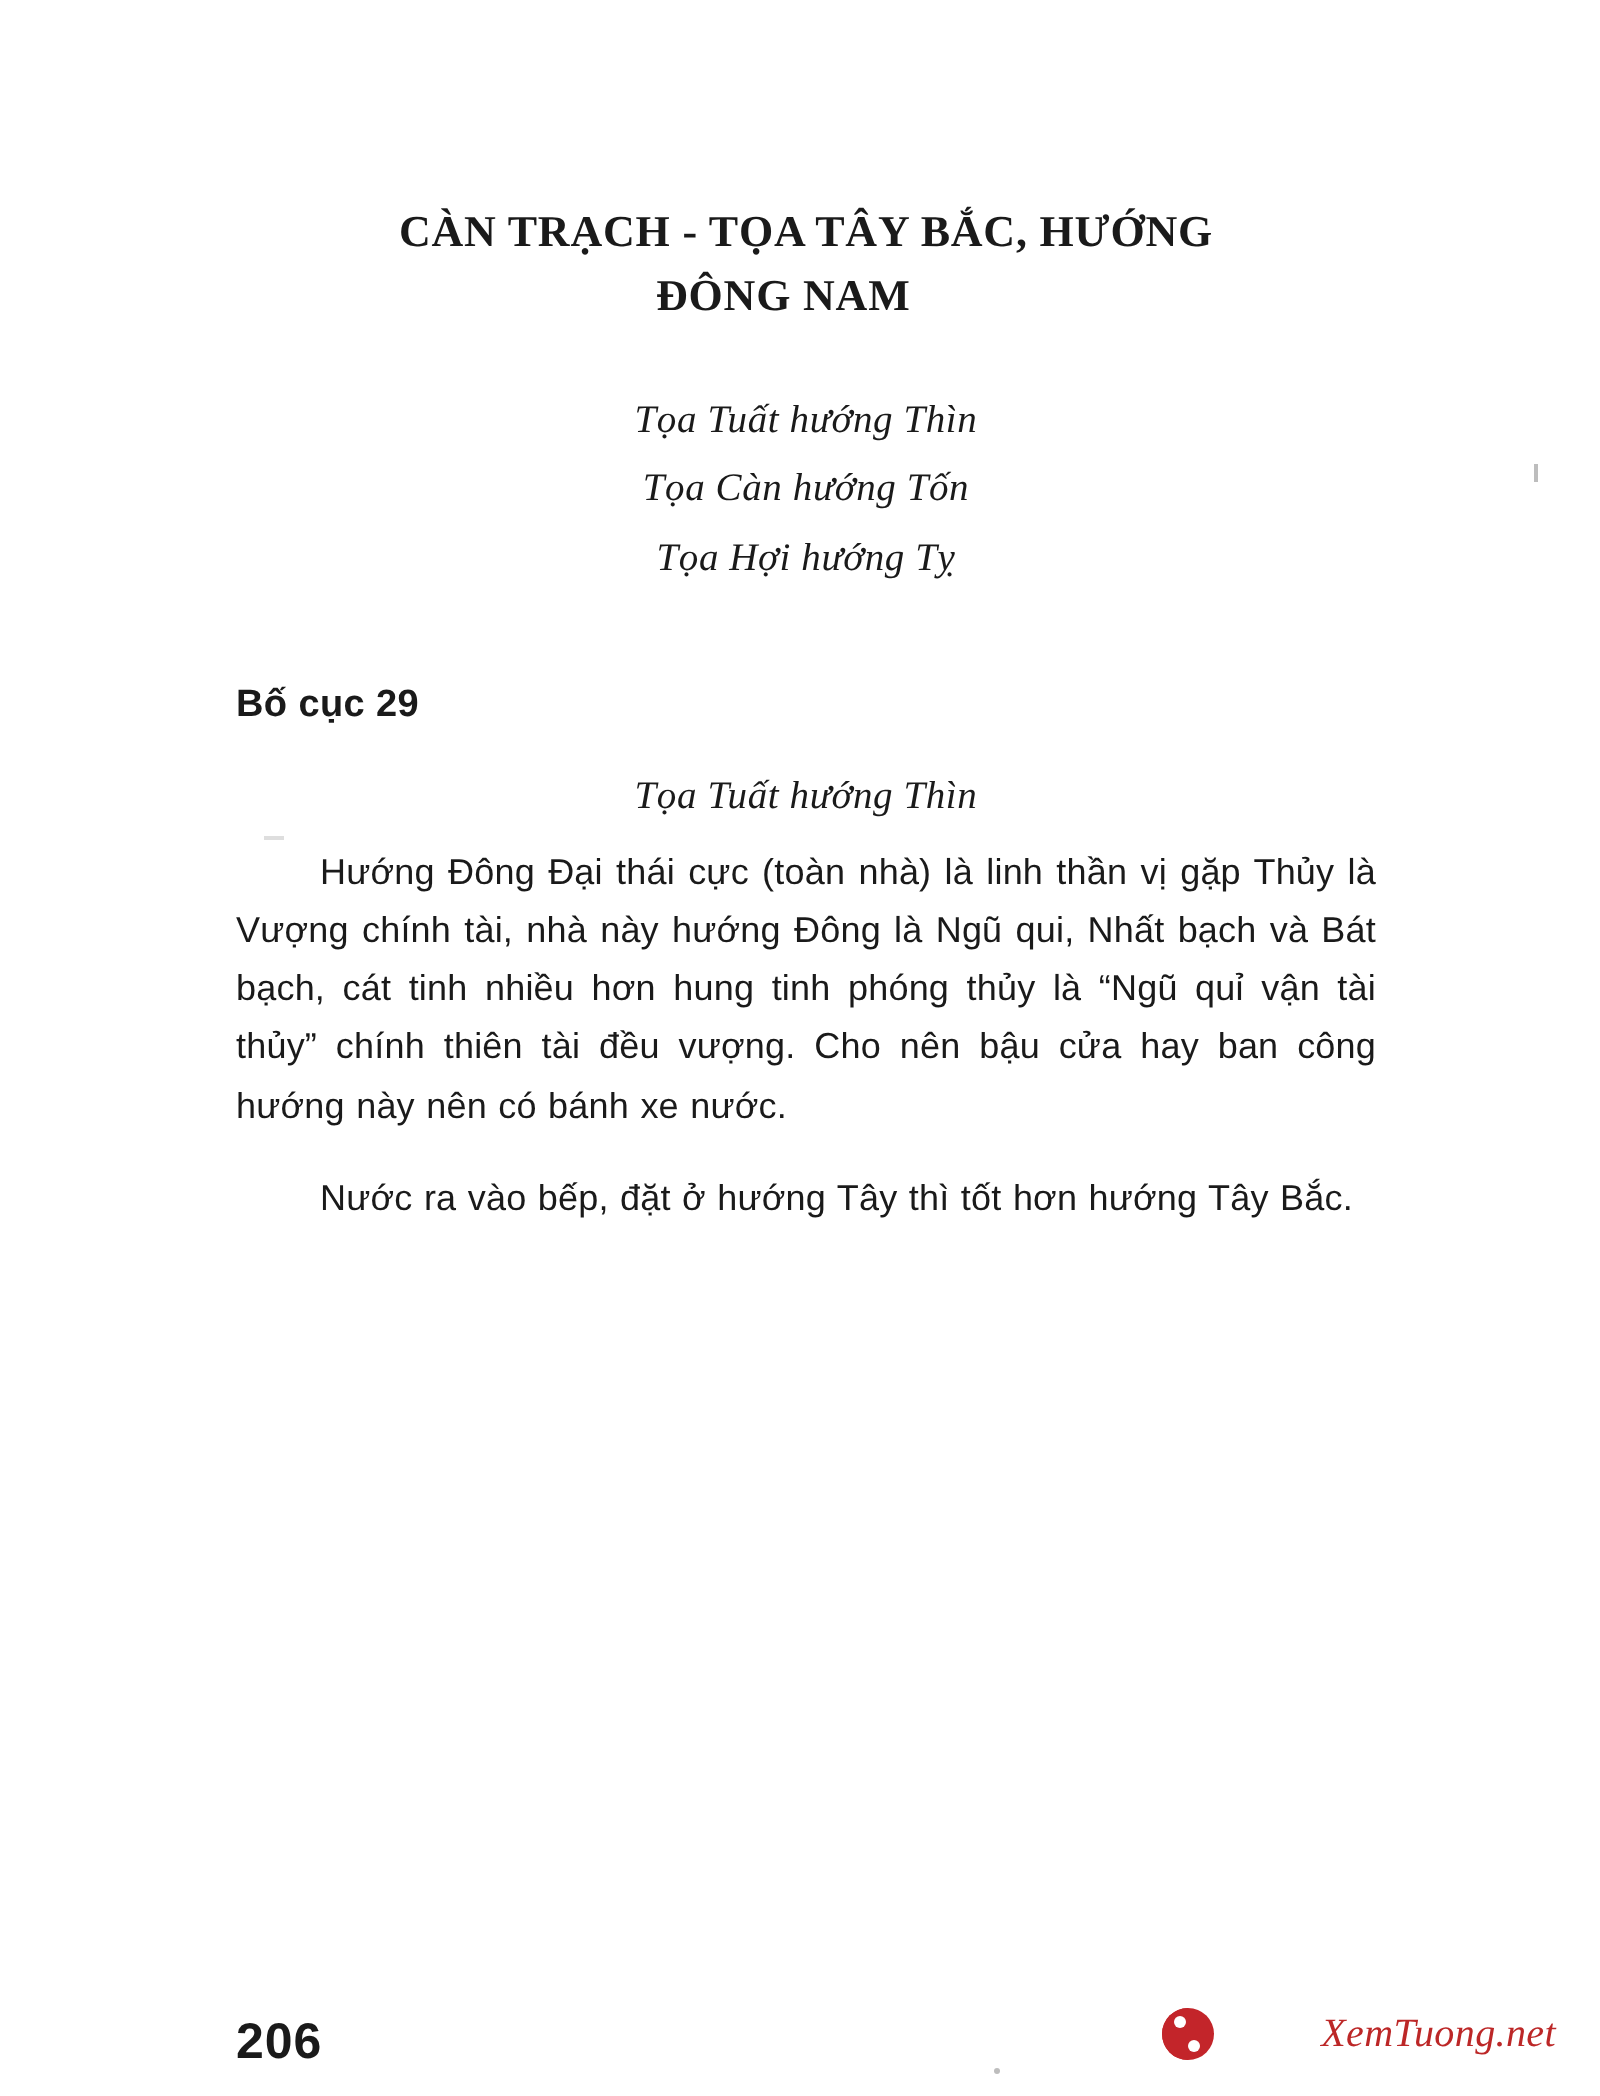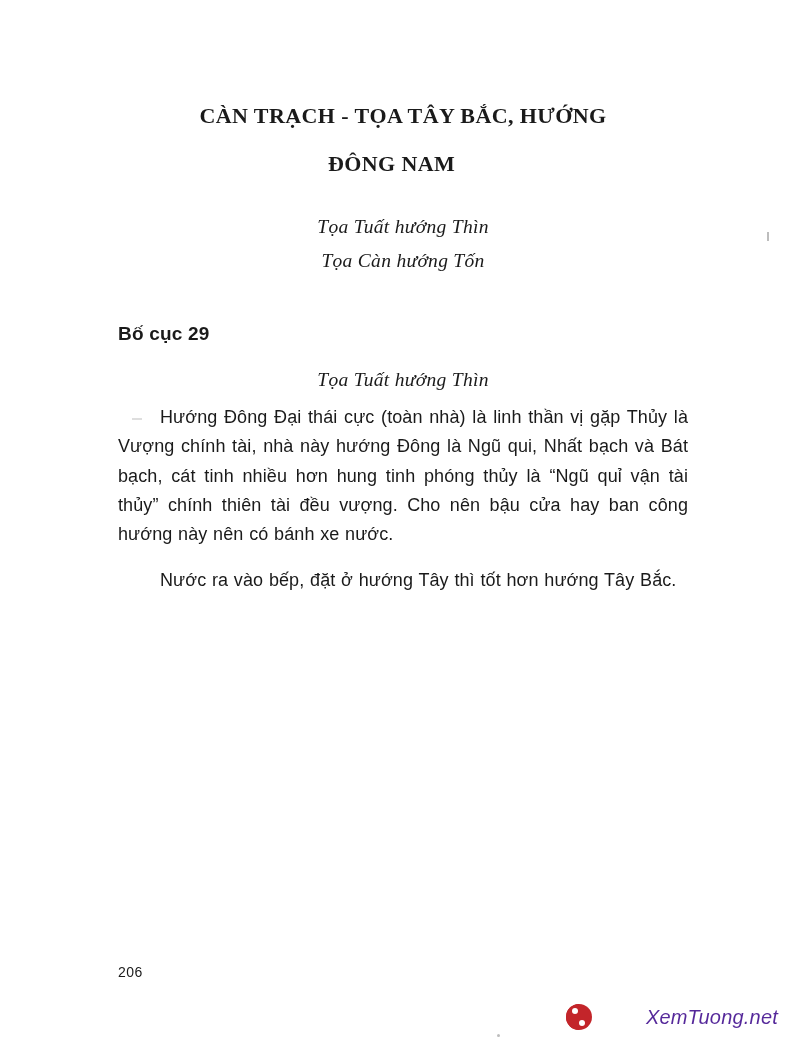--- a/index.html
+++ b/index.html
@@ -30,21 +30,21 @@
   .title {
     text-align: center;
     font-weight: bold;
     font-size: 22px;
     letter-spacing: 0.4px;
     line-height: 1.45;
     margin: 0 0 0 0;
     font-family: "Liberation Serif", serif;
   }
   .title .l1 { display: block; }
-  .title .l2 { display: block; text-align: left; padding-left: 210px; margin-top: 16px; }
+  .title .l2 { display: block; text-align: left; padding-left: 210px; }
 
   .subs {
     margin-top: 30px;
     text-align: center;
     font-family: "Liberation Serif", serif;
     font-style: italic;
     font-size: 19.5px;
     line-height: 1.78;
     letter-spacing: 0.3px;
   }
@@ -82,23 +82,24 @@
     text-align: justify;
     text-indent: 42px;
     letter-spacing: 0.1px;
     word-spacing: 0.6px;
   }
   .body-text p:last-child { margin-bottom: 0; }
 
   .page-number {
     position: absolute;
     left: 118px;
-    top: 964px;
-    font-size: 14px;
+    top: 1007px;
+    font-size: 25px;
     letter-spacing: 0.5px;
+    font-weight: bold;
   }
 
   
   .watermark {
     position: absolute;
     right: 22px;
     bottom: 18px;
     display: flex;
     align-items: center;
     gap: 6px;
@@ -123,24 +124,24 @@
   .watermark .yy::after {
     content: "";
     position: absolute;
     left: 6px; top: 4px;
     width: 6px; height: 6px;
     border-radius: 50%;
     background: #ffffff;
     box-shadow: 7px 12px 0 0 #ffffff;
   }
   .watermark .wtext {
-    font-family: Liberation Sans, sans-serif;
+    font-family: Liberation Serif, serif;
     font-style: italic;
     font-size: 20px;
-    color: #4c1d95;
+    color: #b91c1c;
     letter-spacing: 0.2px;
     white-space: nowrap;
     margin-left: 48px;
   }
 
   
   .speck {
     position: absolute;
     background: #bdbdbd;
   }
@@ -156,20 +157,21 @@
   <div class="content">
 
     <h1 class="title">
       <span class="l1">CÀN TRẠCH - TỌA TÂY BẮC,  HƯỚNG</span>
       <span class="l2">ĐÔNG NAM</span>
     </h1>
 
     <div class="subs">
       <div>Tọa Tuất hướng Thìn</div>
       <div>Tọa Càn hướng Tốn</div>
+      <div>Tọa Hợi hướng Tỵ</div>
     </div>
 
     <div class="boc">Bố cục 29</div>
 
 
     <div class="toa-line">Tọa Tuất hướng Thìn</div>
 
     <div class="body-text">
       <p>Hướng Đông Đại thái cực (toàn nhà) là linh thần vị gặp Thủy là Vượng chính tài, nhà này hướng Đông là Ngũ qui, Nhất bạch và Bát bạch, cát tinh nhiều hơn hung tinh phóng thủy là “Ngũ quỉ vận tài thủy” chính thiên tài đều vượng. Cho nên bậu cửa hay ban công hướng này nên có bánh xe nước.</p>
       <p>Nước ra vào bếp, đặt ở hướng Tây thì tốt hơn hướng Tây Bắc.</p>

